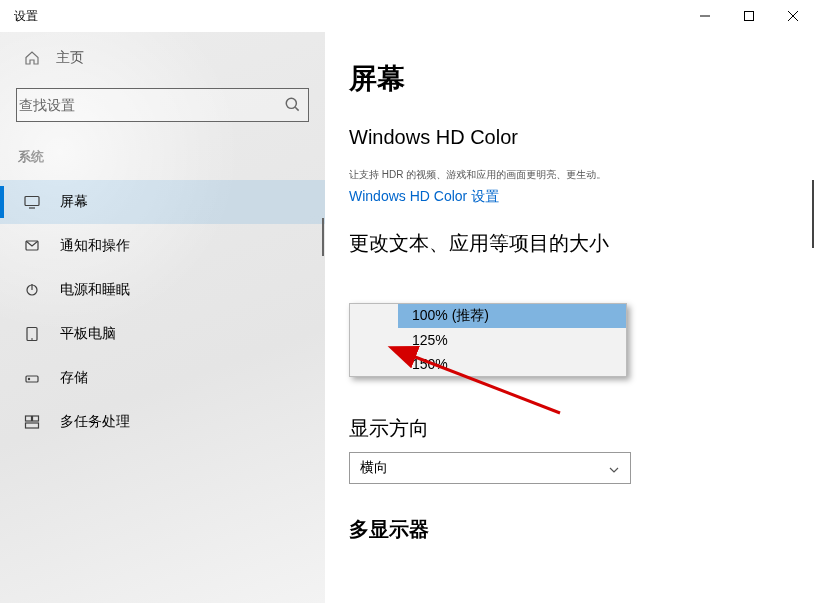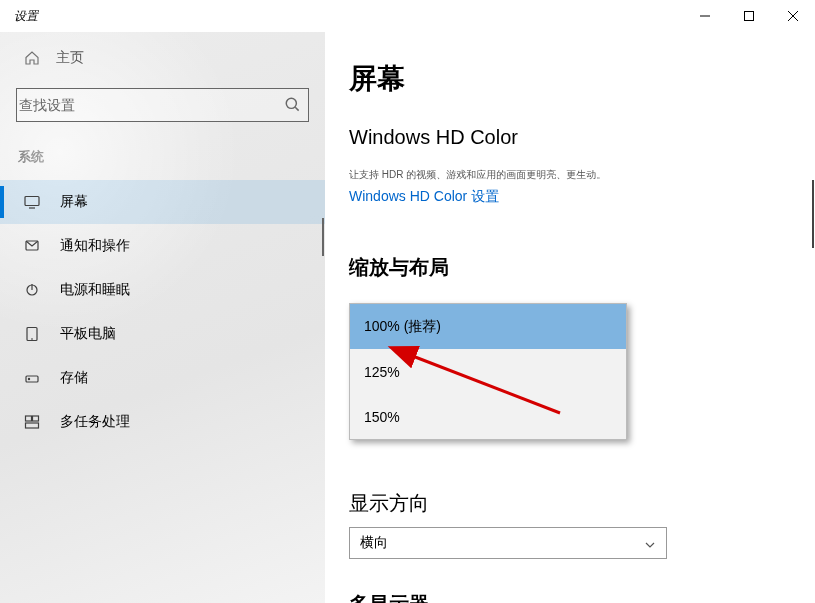--- a/index.html
+++ b/index.html
@@ -1,17 +1,17 @@
 <!DOCTYPE html>
 <html><head>
 <meta charset="utf-8">
 <style>
   * { box-sizing: border-box; margin:0; padding:0; font-family:"Segoe UI","Microsoft YaHei",Arial,sans-serif; }
   html,body{ width:815px; height:603px; overflow:hidden; background:#fff; position:relative;}
-  .titlebar{ height:32px; background:#fff; display:flex; align-items:center; padding-left:14px; position:relative;font-style:italic;}
+  .titlebar{ height:32px; background:#fff; display:flex; align-items:center; padding-left:14px; position:relative;}
   .titlebar .title{ font-size:12px; color:#000; }
   .winctrls{ position:absolute; right:0; top:0; display:flex;}
   .wc{ width:44px; height:32px; display:flex; align-items:center; justify-content:center; cursor:pointer;}
   .wc svg{ width:10px; height:10px; }
   .body{ display:flex; height:571px; }
   .sidebar{ width:325px; height:100%; position:relative; background:#e9e9ea; background:linear-gradient(160deg,#ececec 0%, #e5e5e5 60%, #f3f3f3 100%); }
   .sidebar .overlay-gradient{ position:absolute; inset:0; background:radial-gradient(circle at 60px 120px, rgba(255,255,255,0.7), rgba(230,230,230,0) 180px); pointer-events:none;}
   .home-row{ display:flex; align-items:center; height:44px; padding-left:24px; margin-top:4px; cursor:pointer;}
   .home-row .icon{ width:16px; height:16px; margin-right:16px; color:#333;}
   .home-row .label{ font-size:14px; color:#000;}
@@ -27,25 +27,25 @@
   .nav-item.active::before{ content:''; position:absolute; left:0; top:6px; bottom:6px; width:4px; background:#0078d7;}
   .scroll-indicator{ position:absolute; right:1px; top:186px; width:2px; height:38px; background:#666;}
   .content{ flex:1; padding:0 0 0 0; height:100%; background:#fff; position:relative; overflow:hidden;}
   .content-inner{ padding:0 0 0 0;}
   .page-title{ font-size:28px; font-weight:600; color:#000; padding:28px 0 0 24px;}
   .sub-title{ font-size:20px; font-weight:400; color:#000; padding:28px 0 0 24px;}
   .desc{ font-size:10px; color:#555; padding:18px 30px 0 24px; line-height:1.5;}
   .link{ font-size:14px; color:#0066cc; padding:6px 0 0 24px; cursor:pointer; display:inline-block;}
   .section-head{ font-size:20px; font-weight:600; color:#000; padding:48px 0 0 24px;}
   .field-label{ font-size:20px; color:#000; padding:24px 0 0 24px;}
-  .dropdown{ margin:10px 0 0 24px; width:318px; height:32px; border:1px solid #999; background:#fff; display:flex; align-items:center; padding:0 10px; cursor:pointer; position:relative;}
+  .dropdown{ margin:10px 0 0 24px; width:282px; height:32px; border:1px solid #999; background:#fff; display:flex; align-items:center; padding:0 10px; cursor:pointer; position:relative;}
   .dropdown .sel{ font-size:14px; color:#000;}
   .dropdown .chev{ position:absolute; right:10px; width:12px; height:12px; color:#555;}
   .combo-popup{ position:absolute; left:24px; top:271px; width:278px; background:#f2f2f2; border:1px solid #bbb; box-shadow:3px 3px 6px rgba(0,0,0,0.35);}
-  .combo-item{ height:45px; display:flex; align-items:center; padding-left:14px; font-size:14px; color:#000; cursor:pointer;}
+  .combo-item{ height:24px; display:flex; align-items:center; padding-left:14px; font-size:14px; color:#000; cursor:pointer;margin-left:48px;}
   .combo-item.selected{ background:#7fb4e0;}
   .arrow-annotation{ position:absolute; left:55px; top:311px; width:200px; height:78px; pointer-events:none;}
   .content-scroll{ position:absolute; right:1px; top:148px; width:2px; height:68px; background:#444;}
   .section-head2{ font-size:20px; font-weight:600; color:#000; padding:32px 0 0 24px;}
 </style>
 </head>
 <body>
 
 <div class="titlebar">
   <span class="title">设置</span>
@@ -138,21 +138,20 @@
     <div class="scroll-indicator"></div>
   </div>
 
   <div class="content">
     <div class="content-inner">
       <div class="page-title">屏幕</div>
       <div class="sub-title">Windows HD Color</div>
       <div class="desc">让支持 HDR 的视频、游戏和应用的画面更明亮、更生动。</div>
       <a class="link">Windows HD Color 设置</a>
 
-      <div class="section-head">缩放与布局</div>
       <div class="field-label">更改文本、应用等项目的大小</div>
 
       
       <div style="height:150px;"></div>
 
       <div class="field-label" style="padding-top:8px;">显示方向</div>
       <div class="dropdown">
         <span class="sel">横向</span>
         <span class="chev"><svg viewBox="0 0 12 12" fill="none" stroke="currentColor" stroke-width="1.2">
               <polyline points="2,4 6,8 10,4"></polyline>

